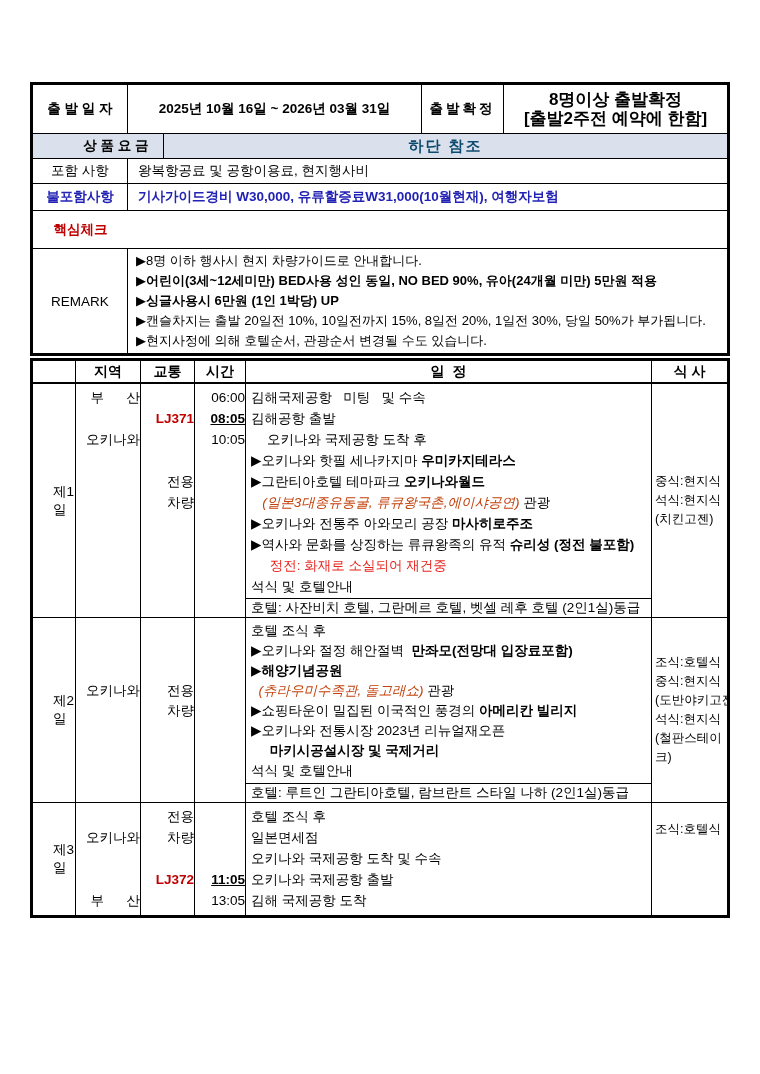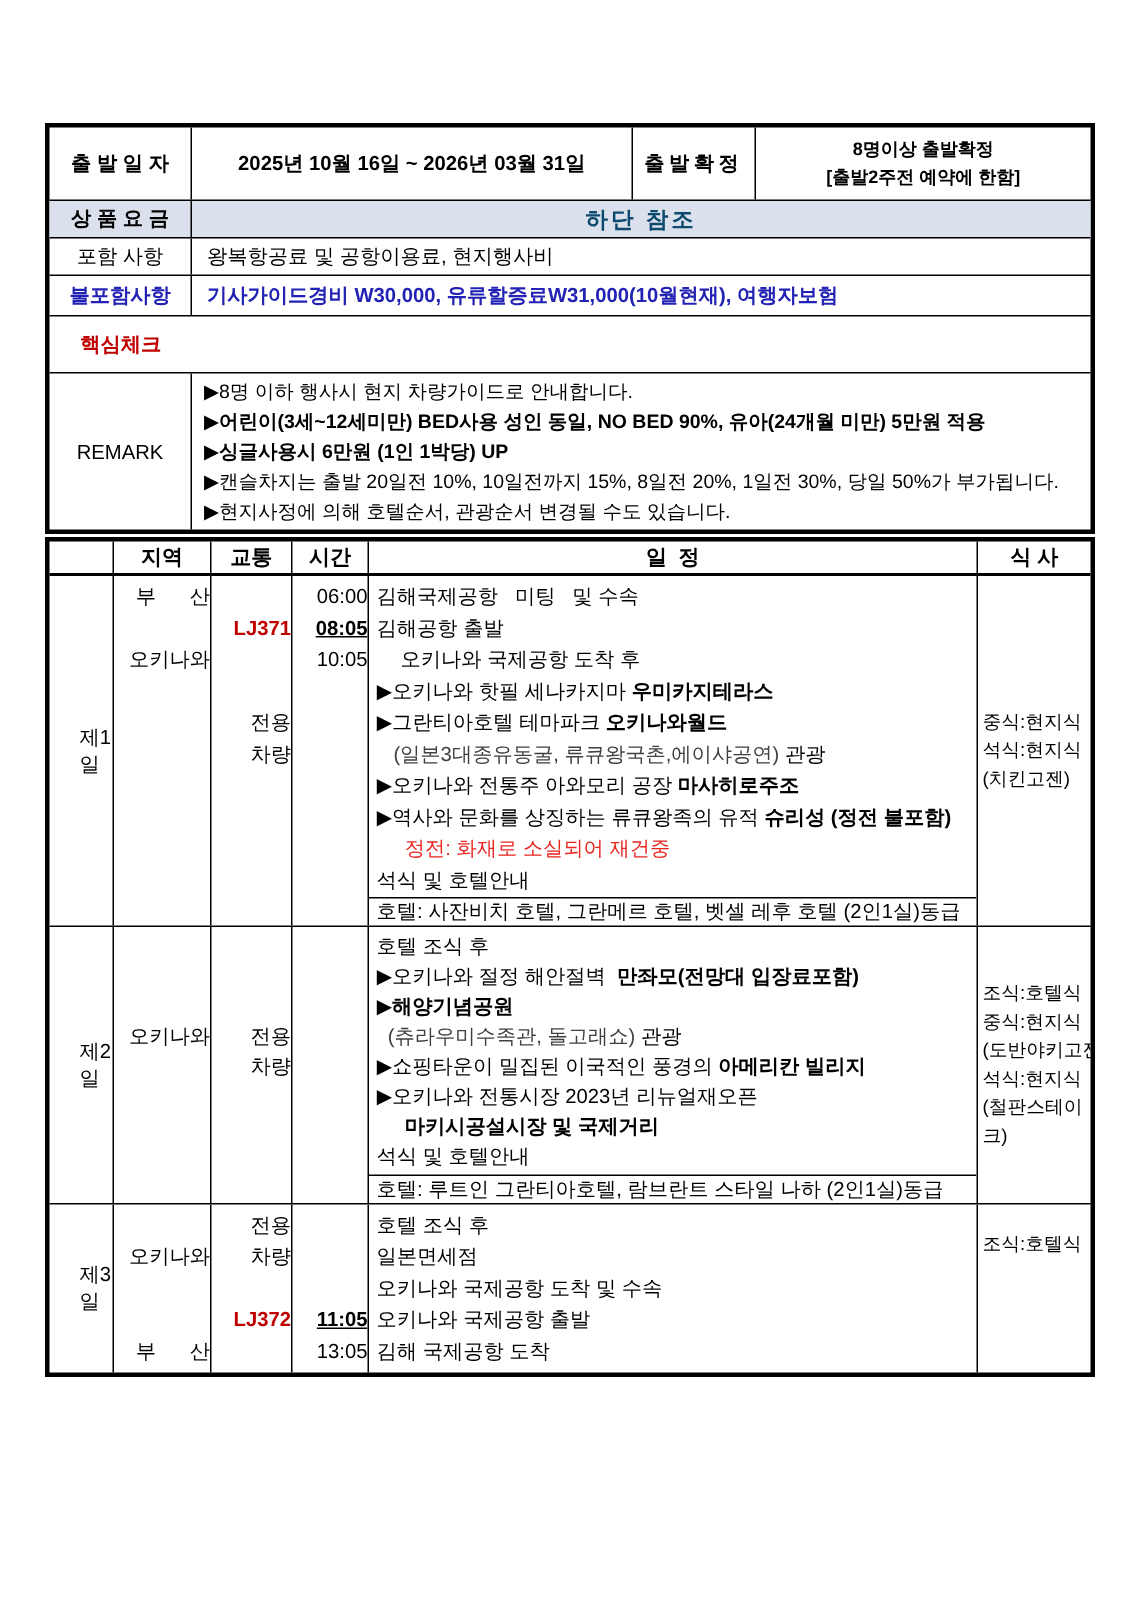--- a/index.html
+++ b/index.html
@@ -14,40 +14,40 @@
     padding-top:40px; letter-spacing:1px;margin-top:45px;
   }
   
   .info-table {
     position:absolute; left:30px; top:82px; width:700px;
     border:3px solid #000; background:#fff;
   }
   .irow { display:grid; border-bottom:1px solid #000; }
   .irow:last-child { border-bottom:none; }
   .r-depart  { grid-template-columns:95px 294px 82px auto; height:49px; }
-  .r-price   { grid-template-columns:95px auto; height:25px; background:#dbe1ec; }
+  .r-price   { grid-template-columns:95px auto; height:25px; background:#dbe1ec;padding-left:36px; }
   .r-include { grid-template-columns:95px auto; height:25px; }
   .r-exclude { grid-template-columns:95px auto; height:27px; }
   .r-check   { grid-template-columns:95px auto; height:38px; }
   .r-remark  { grid-template-columns:95px auto; height:104px; }
   .icell {
     border-right:1px solid #000; display:flex; flex-direction:column;
     align-items:center; justify-content:center; font-size:13.5px;
     white-space:pre; overflow:hidden;
   }
   .icell:last-child { border-right:none; }
   .icell.left { align-items:flex-start; padding-left:10px; }
   .b { font-weight:bold; }
   .red  { color:#c00000; }
   .red2 { color:#e8251f; }
   .blue { color:#2222b4; }
-  .blue2{ color:#404040; }
+  .blue2{ color:#c2410c;font-style:italic; }
   .price-val { font-size:15px; font-weight:bold; color:#0c4a6e; letter-spacing:2px; }
   .confirm-label { font-weight:bold; letter-spacing:3px; }
-  .confirm-val div { line-height:19px; font-weight:bold; font-size:12px; text-align:center; }
+  .confirm-val div { line-height:19px; font-weight:bold; font-size:17px; text-align:center; }
   .remark-cell { justify-content:center; align-items:flex-start; padding-left:8px; }
   .remark-line { line-height:20px; font-size:13px; white-space:pre; }
   
   .itin-table {
     position:absolute; left:30px; top:358px; width:700px;
     border:3px solid #000; background:#fff;
   }
   .itin-header {
     display:grid; grid-template-columns:43px 65px 54px 51px 406px auto;
     height:23px; border-bottom:2px solid #000; font-weight:bold; font-size:14px;

